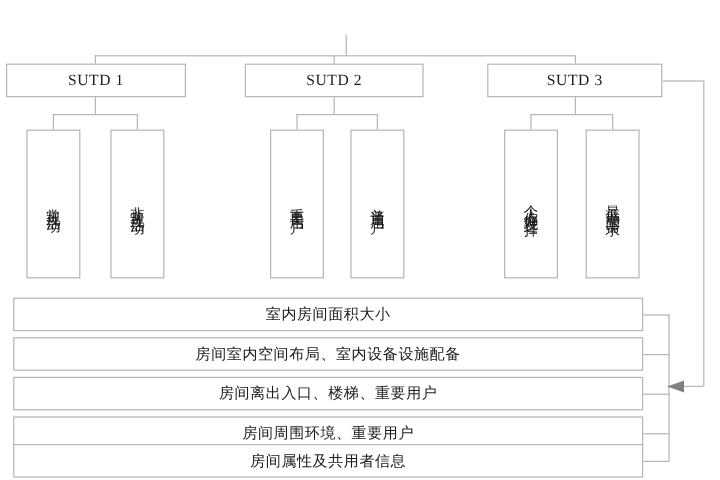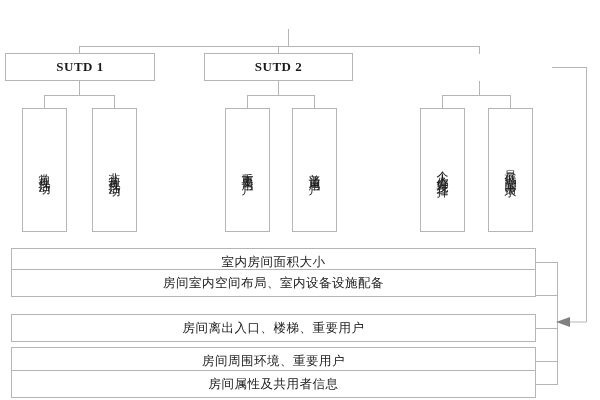--- a/index.html
+++ b/index.html
@@ -37,21 +37,20 @@
     font-size: 13px;
     letter-spacing: 0.5px;
   }
   
   .sutd-box {
     top: 53px;
     height: 28px;
     font-family: "Liberation Serif", "DejaVu Serif", serif;
     font-size: 13px;
     letter-spacing: 0.5px;
-    font-weight: bold;
   }
   #sutd1 { left: 5px;   width: 150px; }
   #sutd2 { left: 204px; width: 149px; }
   #sutd3 { left: 406px; width: 146px; }
 
   
   .vbox {
     top: 108px;
     width: 45px;
     height: 124px;
@@ -73,21 +72,21 @@
 
   
   .attr-box {
     left: 11px;
     width: 525px;
     height: 28px;
     font-size: 12.5px;
     letter-spacing: 0.5px;
   }
   #a1 { top: 248px; }
-  #a2 { top: 269px; }
+  #a2 { top: 281px; }
   #a3 { top: 314px; }
   #a4 { top: 347px; }
   #a5 { top: 370px; align-items: center; }
 
   
   .ln {
     position: absolute;
     background: #b5b5b5;
   }
   .lnh { height: 1px; }
@@ -145,20 +144,23 @@
     <polygon points="556,322 570,317 570,327" fill="#808080"></polygon>
   </svg>
 
 
   <div class="box sutd-box" id="sutd1">
     <span>SUTD 1</span>
   </div>
   <div class="box sutd-box" id="sutd2">
     <span>SUTD 2</span>
   </div>
+  <div class="box sutd-box" id="sutd3">
+    <span>SUTD 3</span>
+  </div>
 
   <div class="box vbox" id="v1">
     <span class="vtext">常规活动</span>
   </div>
   <div class="box vbox" id="v2">
     <span class="vtext">非常规活动</span>
   </div>
   <div class="box vbox" id="v3">
     <span class="vtext">重要用户</span>
   </div>

